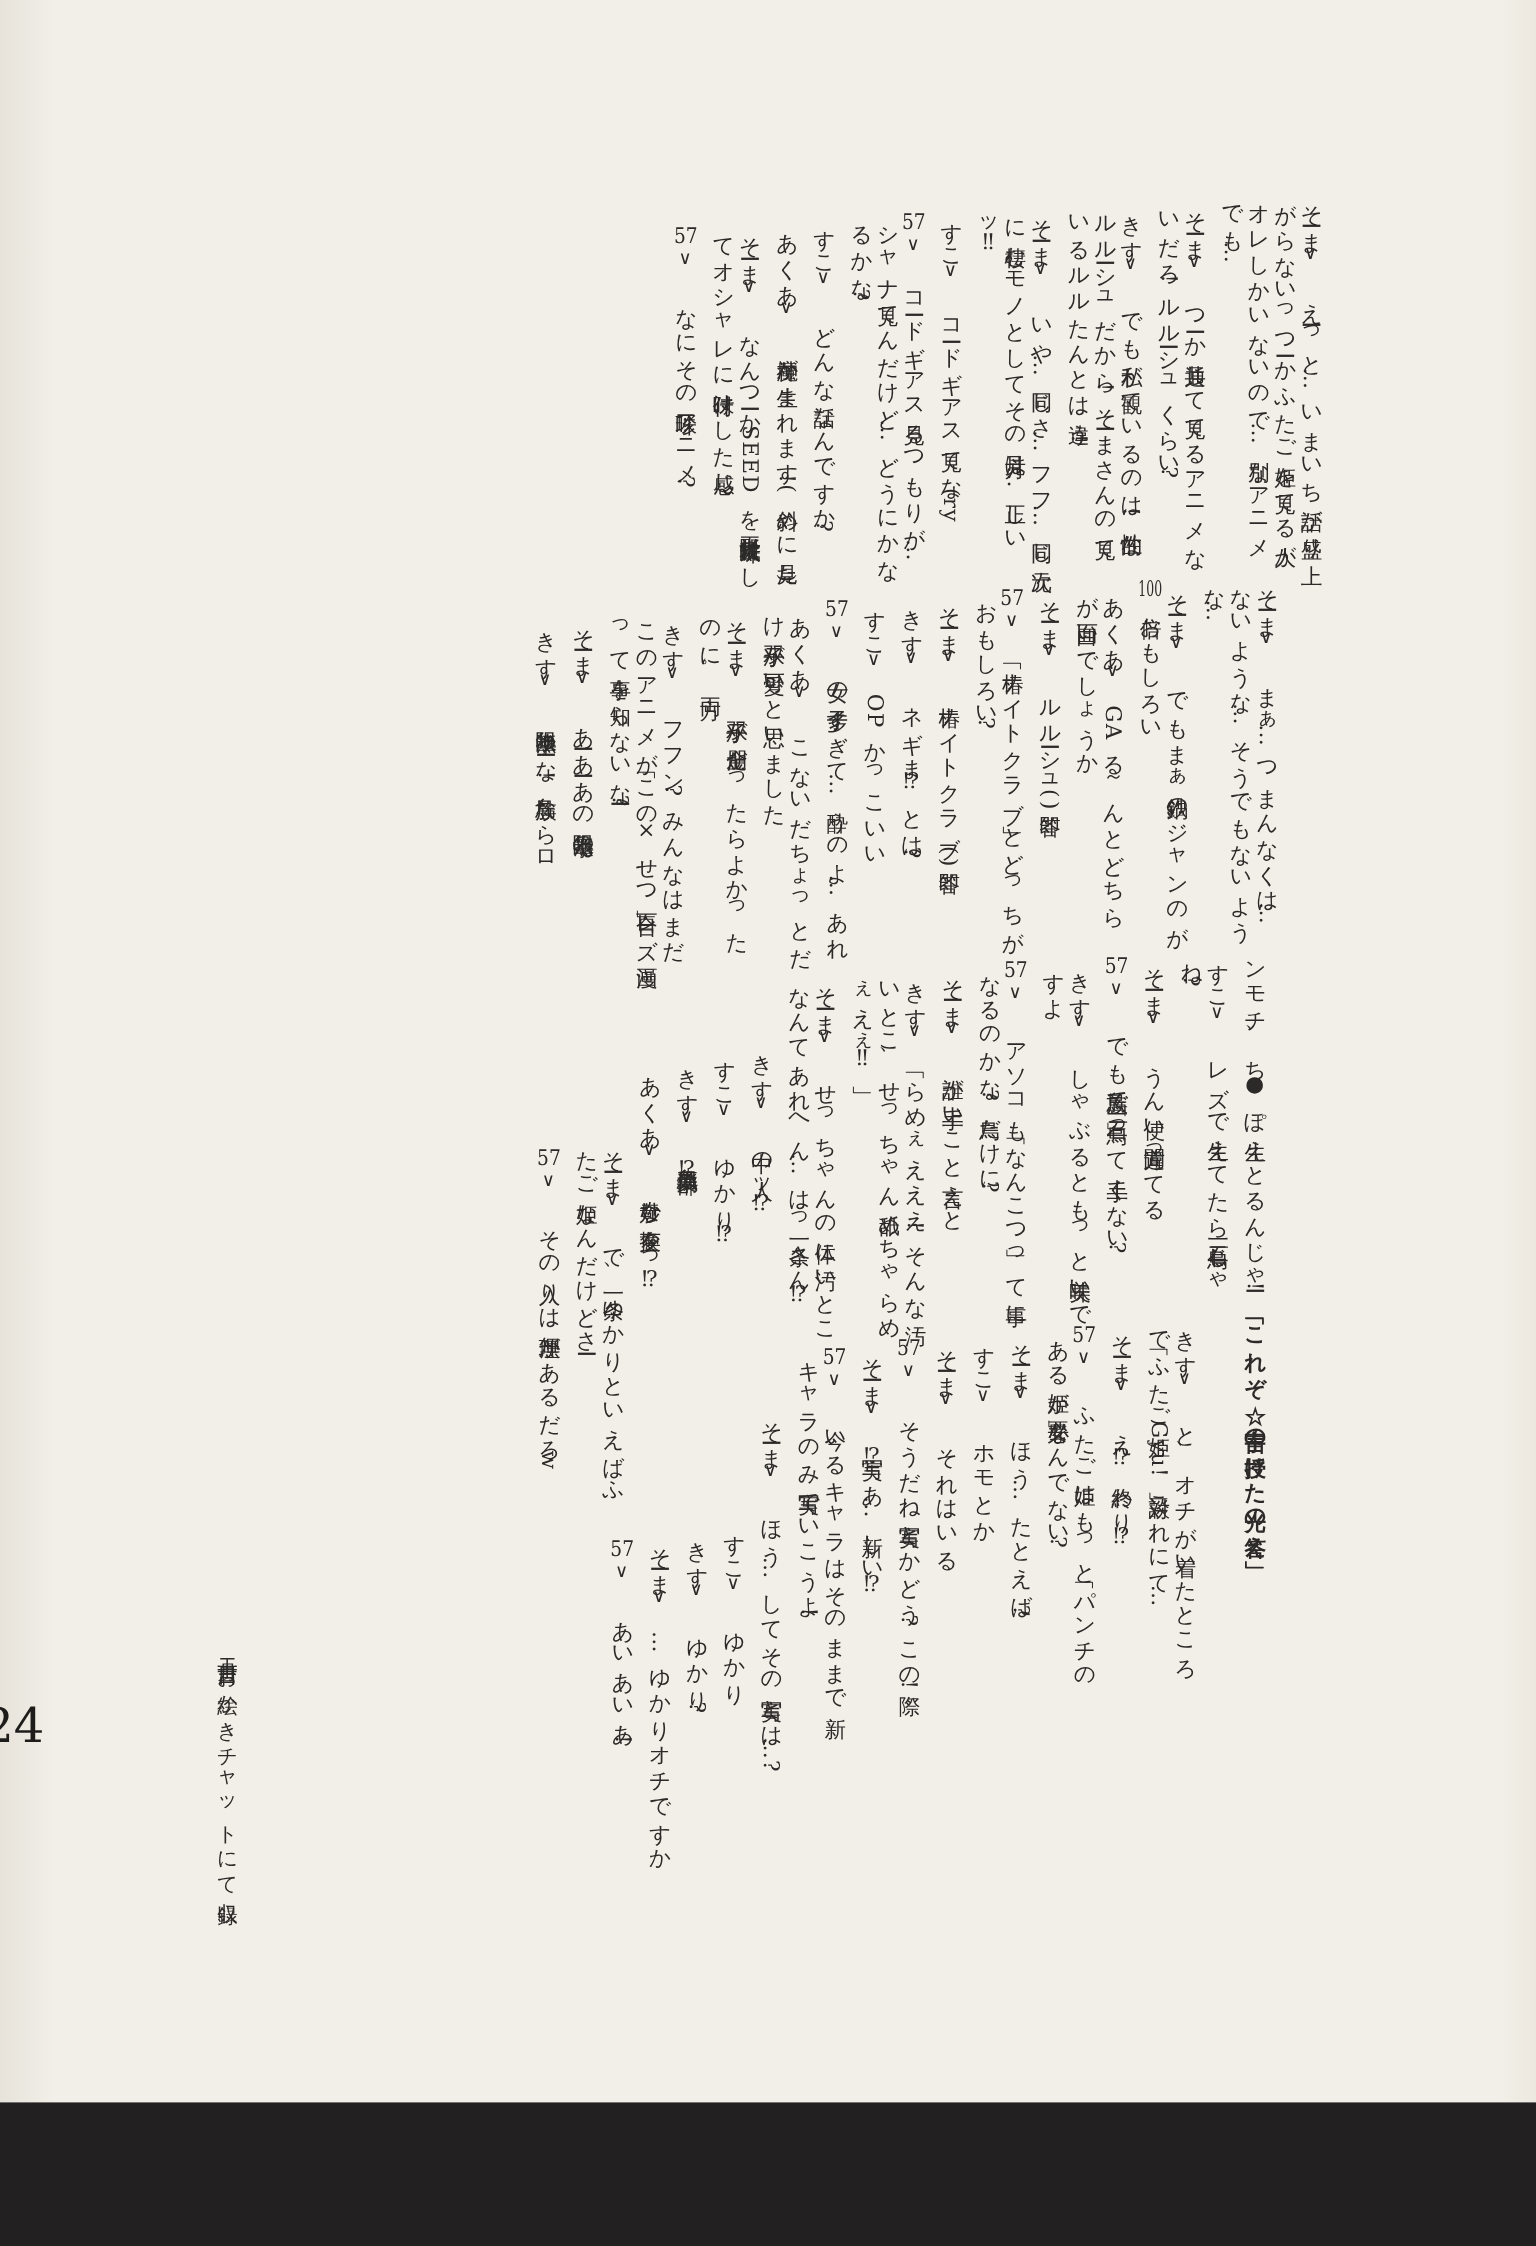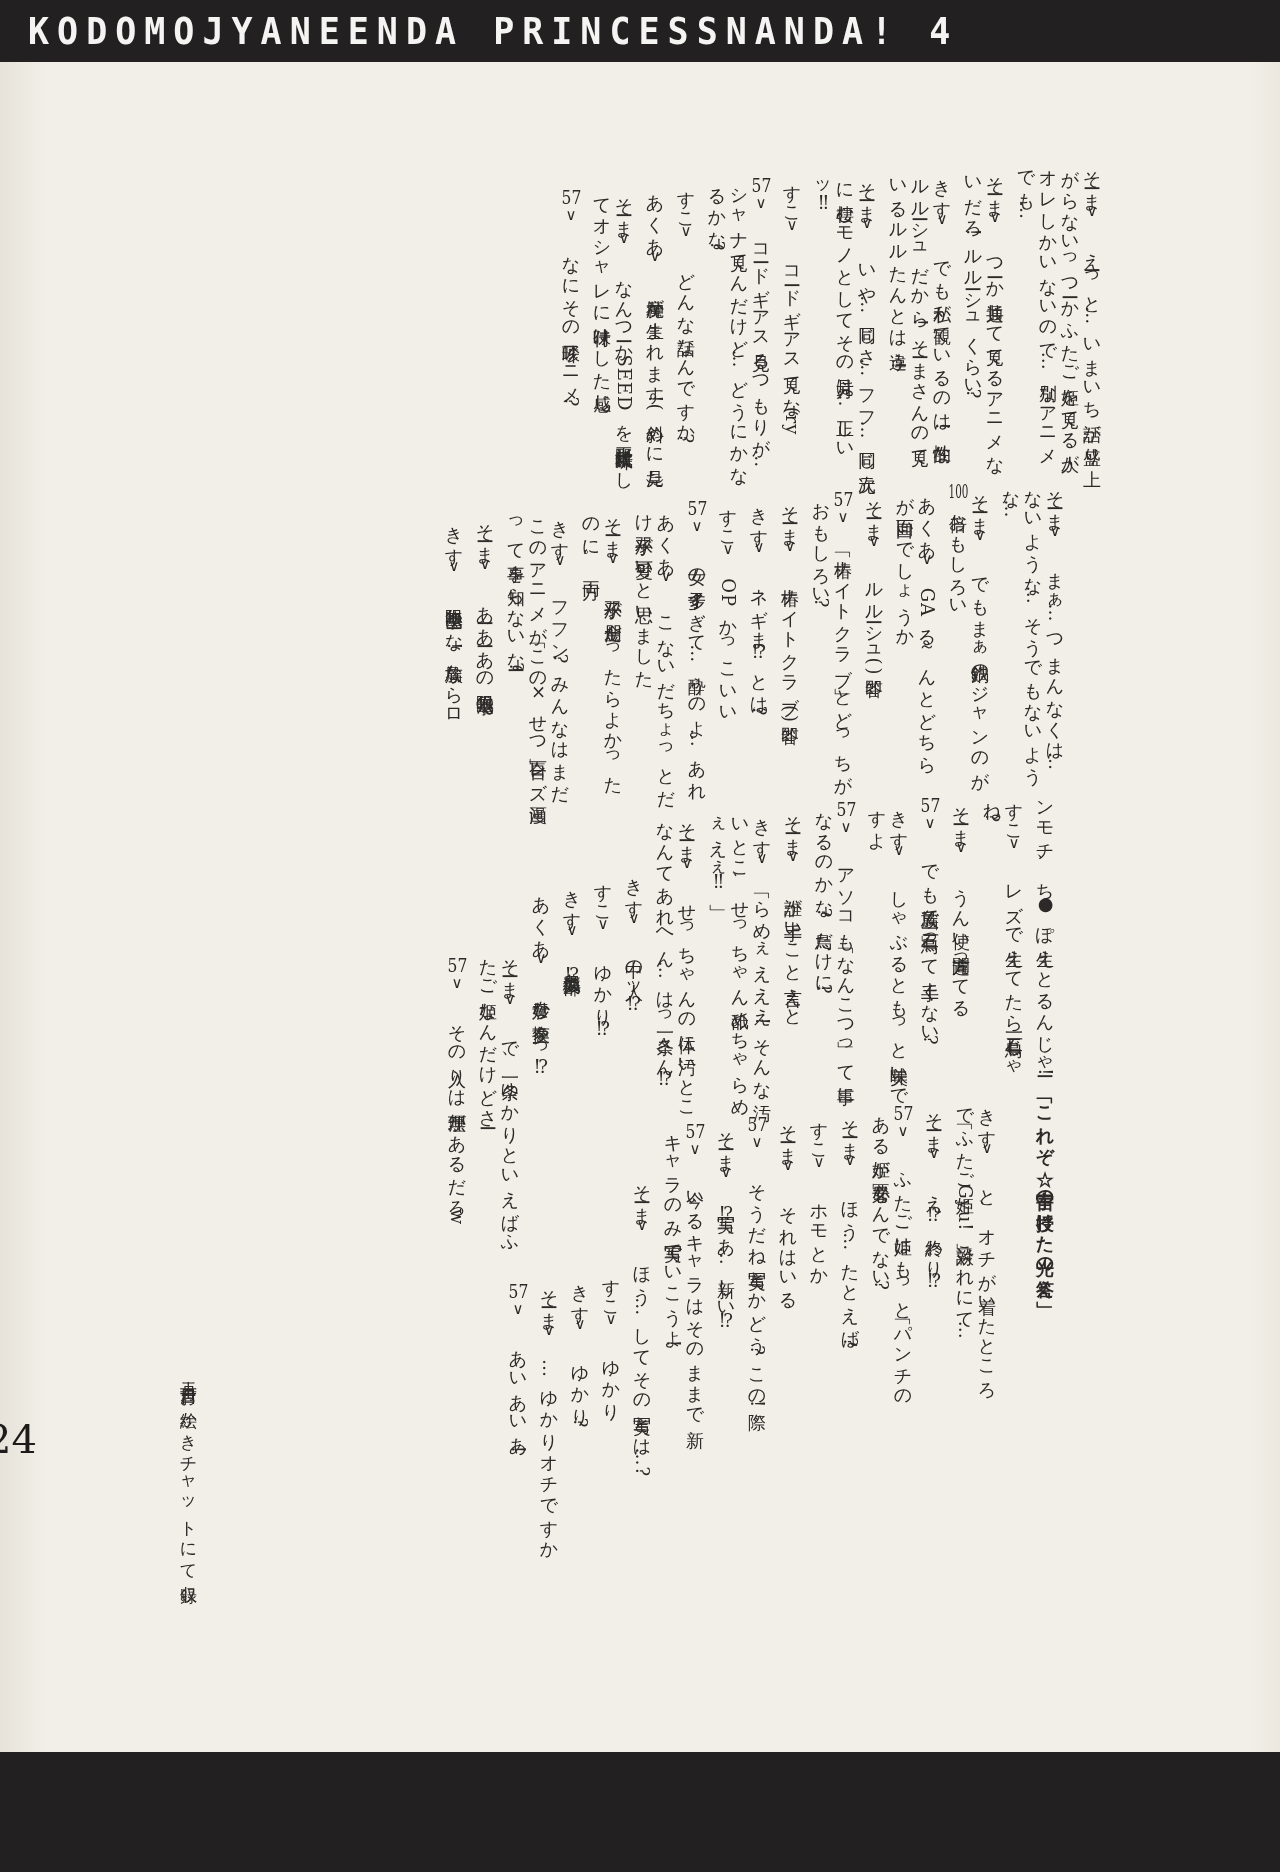--- a/index.html
+++ b/index.html
@@ -62,23 +62,20 @@
     position:absolute; left:-14px; top:1416px;
     font-size:40px; color:#1d1c1a;
     font-family:"DejaVu Serif", serif;
   }
 </style>
 </head>
 <body>
 
 <div class="page">
 
-  <div class="topband">
-    <div class="title">KODOMOJYANEENDA PRINCESSNANDA! 4</div>
-  </div>
 
   <div id="bands">
       <div class="band band-0">
         <p class="msg">そーま<span class="mark">∨</span>　えーっと…いまいち話が盛り上がらないっつーかふたご姫を見てる人がオレしかいないので…別なアニメでも…</p>
         <p class="msg" style="margin-top: 6px;">そーま<span class="mark">∨</span>　つーか共通して見てるアニメないだろ!ルルーシュくらい?</p>
         <p class="msg" style="margin-top: 9px;">きす<span class="mark">∨</span>　でも私が観ているのは!性的なルルーシュだから!そーまさんの見ているルルたんとは違う!</p>
         <p class="msg" style="margin-top: 12px;">そーま<span class="mark">∨</span>　いや…同じさ…フフ…同じ次元に棲むモノとしてその見方は…正しいッ‼</p>
         <p class="msg" style="margin-top: 15px;">すこ<span class="mark">∨</span>　コードギアス見てな(ry</p>
         <p class="msg" style="margin-top: 18px;"><span class="tcy">57</span><span class="mark">∨</span>　コードギアス見るつもりが…シャナ見てんだけど…どうにかなるかな?</p>
         <p class="msg" style="margin-top: 21px;">すこ<span class="mark">∨</span>　どんな話なんですか?</p>

